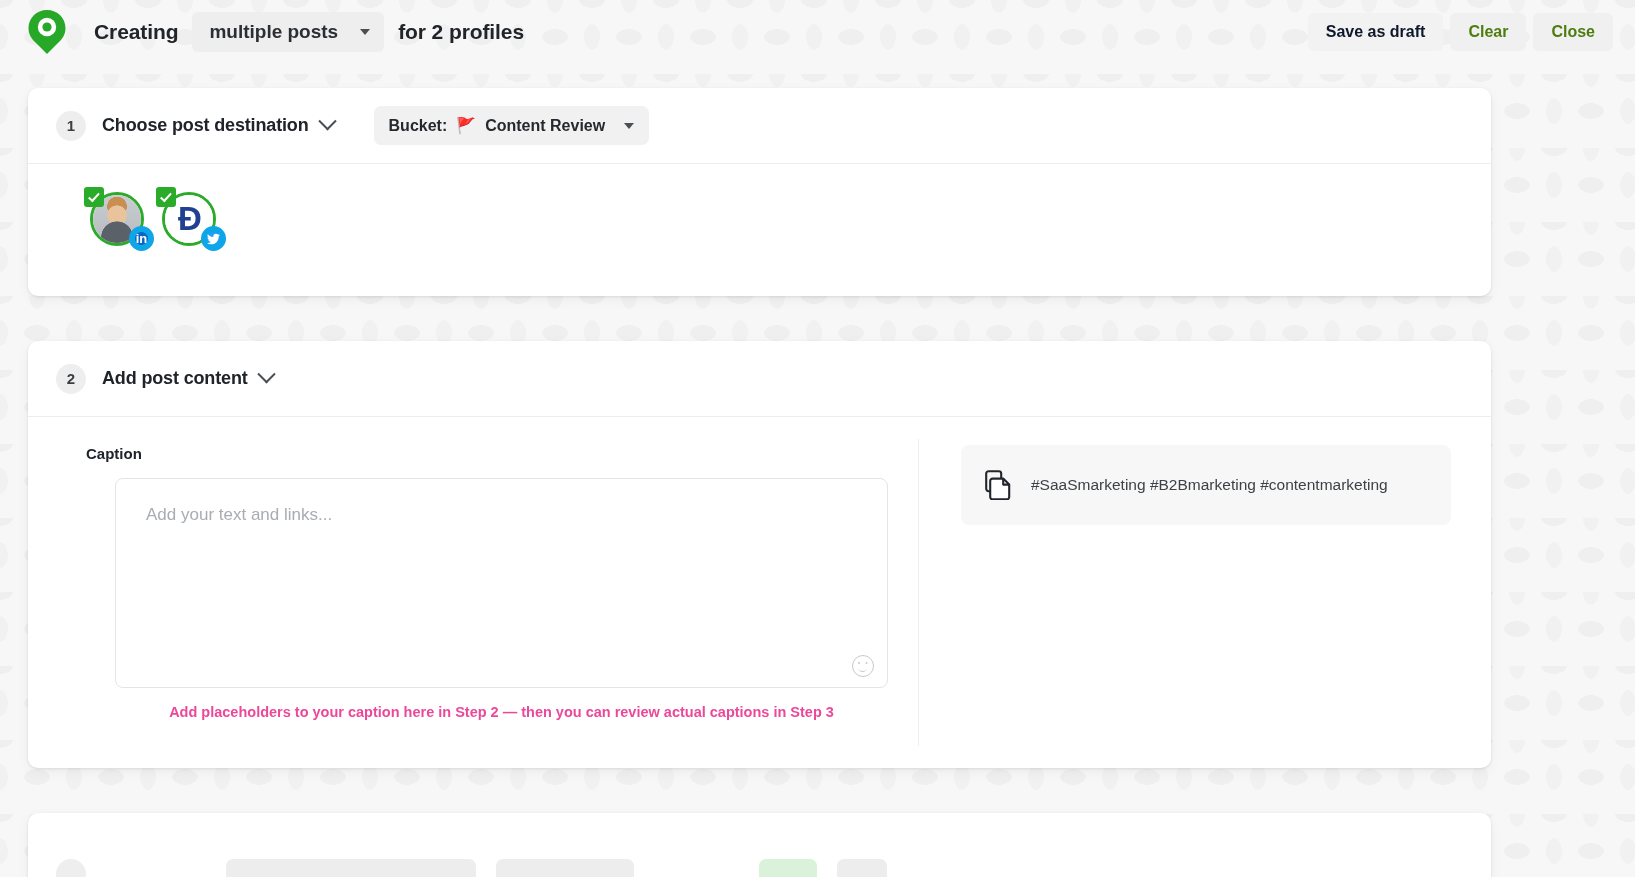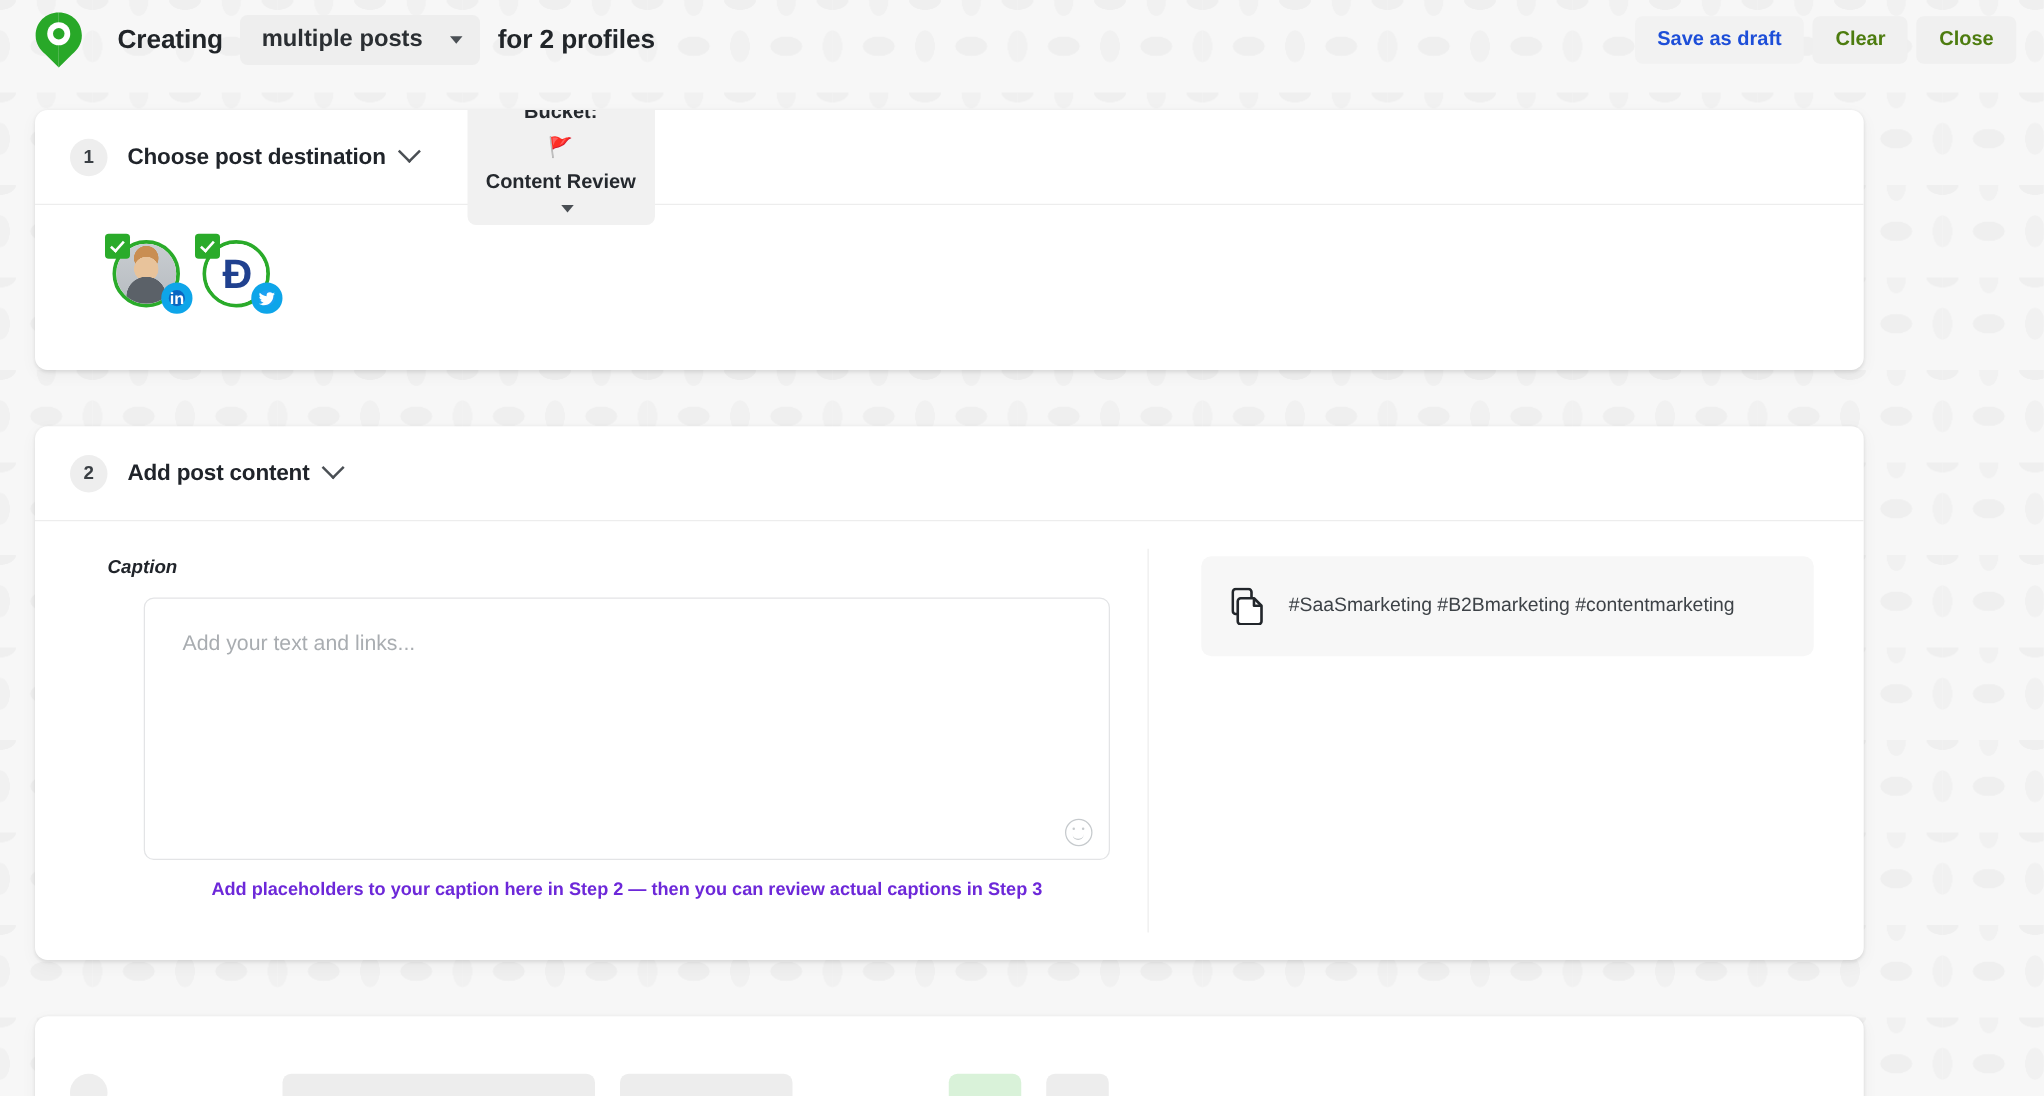--- a/index.html
+++ b/index.html
@@ -56,21 +56,21 @@
     display: inline-block;
   }
   .header-spacer { flex: 1 1 auto; }
   .hbtn {
     font-family: "Liberation Sans", sans-serif;
     font-size: 16px; font-weight: bold;
     border: none; border-radius: 6px;
     padding: 10px 18px; margin-left: 7px;
     background: #f0f0f0; color: #4d7c0f; cursor: pointer;
   }
-  .hbtn.disabled { color: #1d4ed8; cursor: default; background: #f2f2f2; }
+  .hbtn.disabled { color: #0f172a; cursor: default; background: #f2f2f2; }
 
   
   .card {
     position: absolute; left: 28px; width: 1463px;
     background: #ffffff;
     border-radius: 10px;
     box-shadow: 0 1px 3px rgba(0,0,0,0.10), 0 4px 14px rgba(0,0,0,0.045);
     overflow: hidden;
   }
   #card-destination { top: 88px; height: 208px; }
@@ -102,21 +102,20 @@
   }
   .head-chips { display: flex; align-items: center; gap: 14px; margin-left: 40px; }
   .chip {
     display: inline-flex; align-items: center; gap: 9px;
     background: #f1f1f1; border-radius: 7px;
     padding: 10px 15px;
     font-size: 16px; font-weight: bold; color: #25292e;
     border: none; cursor: pointer;
     font-family: "Liberation Sans", sans-serif;
     white-space: nowrap;
-    flex-direction: column;
   }
   .chip .caret { margin-left: 10px; }
   .chip-emoji { font-size: 16px; }
 
   
   .avatar-row { display: flex; align-items: center; gap: 18px; padding: 28px 28px 0 62px; }
   .avatar-wrap { position: relative; width: 54px; height: 54px; flex: 0 0 auto; }
   .avatar-ring {
     position: absolute; inset: 0;
     border-radius: 50%;
@@ -162,21 +161,21 @@
   }
   .net-li { background: #0a66c2; font-family: "Liberation Sans", sans-serif; }
   .net-tw { background: #1da1f2; }
 
   
   .content-body { display: flex; height: 351px; }
   .left-pane { width: 890px; flex: 0 0 auto; padding: 28px 30px 0 58px; }
   .divider { width: 1px; background: #ededed; margin: 22px 0; flex: 0 0 auto; }
   .right-pane { flex: 1 1 auto; padding: 28px 40px 0 42px; }
 
-  .field-label { font-size: 15px; font-weight: bold; color: #20242a; margin-bottom: 16px; font-style: italic; }
+  .field-label { font-size: 15px; font-weight: bold; color: #20242a; margin-bottom: 16px; }
 
   .caption-box {
     position: relative;
     height: 210px;
     border: 1px solid #e3e4e6;
     border-radius: 8px;
     background: #fff;
     margin-left: 29px;
   }
   .caption-input {
@@ -211,21 +210,21 @@
   .ph-row { display: flex; gap: 13px; justify-content: center; margin-top: 24px; padding-left: 29px; }
   .ph-btn {
     background: #efefef; border: none; border-radius: 7px;
     padding: 10px 19px;
     font-family: "Liberation Sans", sans-serif;
     font-size: 16px; font-weight: bold; color: #2b2f33;
     cursor: pointer; white-space: nowrap;
   }
   .ph-hint {
     margin-top: 16px; text-align: center;
-    font-size: 14.5px; font-weight: bold; color: #6d28d9;
+    font-size: 14.5px; font-weight: bold; color: #ec4899;
     padding-left: 29px;
   }
 
   
   .saved-head { display: flex; align-items: center; gap: 14px; margin-bottom: 22px; }
   .saved-title { font-size: 16px; font-weight: bold; color: #20242a; }
   .saved-add {
     width: 41px; height: 33px; border: none; border-radius: 6px;
     background: #f1f1f1; color: #2b2f33;
     font-size: 22px; line-height: 1; cursor: pointer;

